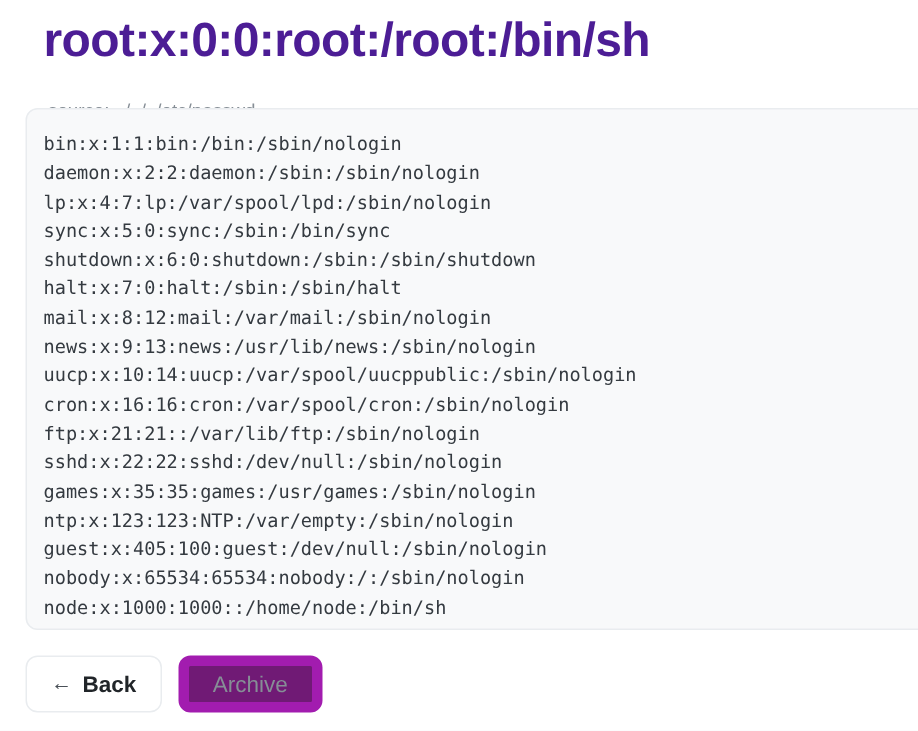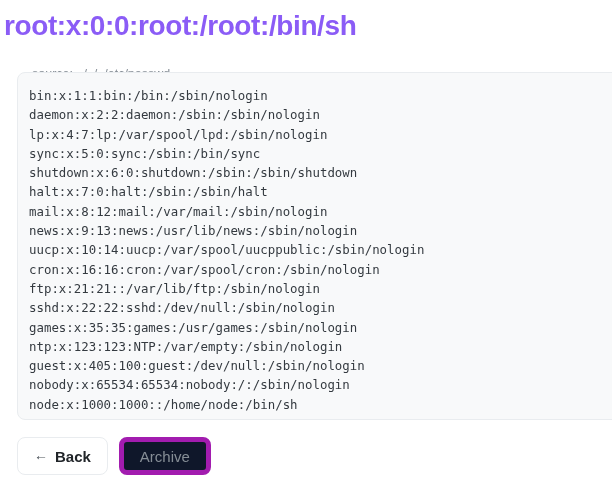--- a/index.html
+++ b/index.html
@@ -16,25 +16,25 @@
   }
   .page {
     position: relative;
     width: 612px;
     height: 487px;
     box-sizing: border-box;
     padding: 0;
   }
   .page-title {
     margin: 0;
-    padding: 8px 0 0 4px;
-    font-size: 28px;
+    padding: 8px 0 0 29px;
+    font-size: 32px;
     line-height: 36px;
     font-weight: bold;
-    color: #8b5cf6;
+    color: #4c1d95;
     letter-spacing: -0.4px;
     white-space: nowrap;
   }
   .source-line {
     margin: 16px;
     padding: 6px 0 0 16px;
     font-size: 12.5px;
     line-height: 16px;
     color: #868e96;
     white-space: nowrap;
@@ -89,22 +89,22 @@
   }
   .btn-back .arrow-glyph {
     font-weight: normal;
     font-size: 14px;
     color: #495057;
     line-height: 1;
     position: relative;
     top: -1px;
   }
   .btn-archive {
-    background: #0f172a;
-    border: 5px solid #a21caf;
+    background: #701a75;
+    border: 7px solid #a21caf;
     color: #868e96;
     font-weight: normal;
   }
 </style>
 </head>
 <body>
 
 <div class="page">
 
   <h1 class="page-title">root:x:0:0:root:/root:/bin/sh</h1>

